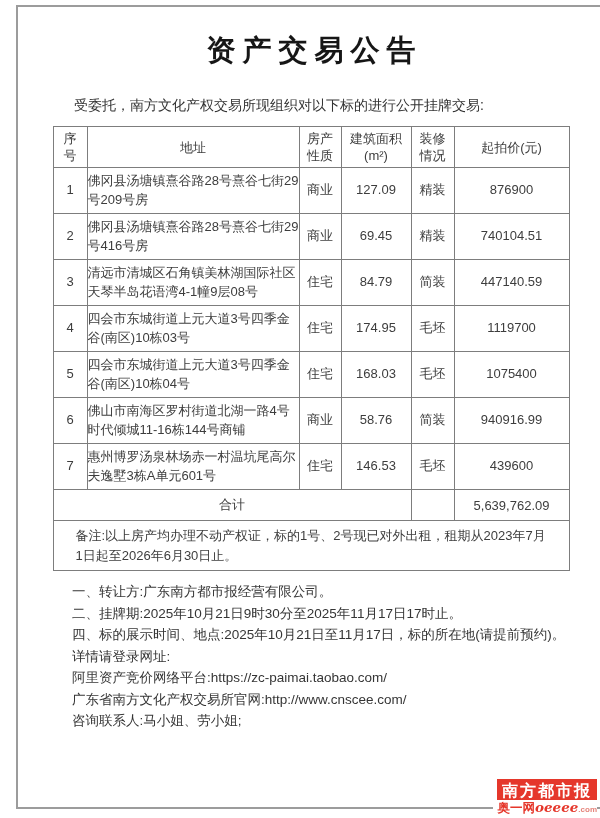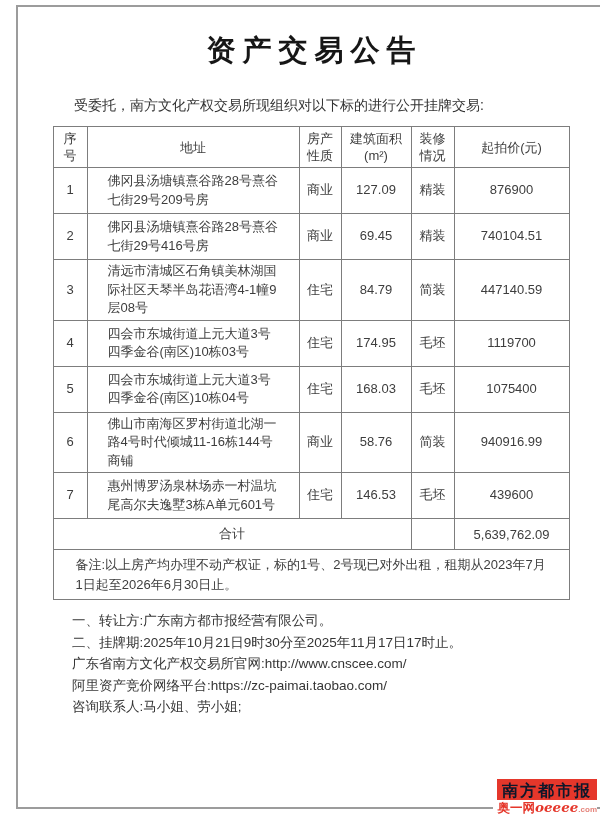--- a/index.html
+++ b/index.html
@@ -24,31 +24,31 @@
   }
   table.assets {
     width:516px; margin:0 auto; border-collapse:collapse; table-layout:fixed;
     font-size:13px; color:#3d3d3d;
   }
   table.assets th, table.assets td { border:1px solid #7d7d7d; }
   table.assets thead th {
     font-weight:normal; white-space:pre-line; line-height:17px;
     padding:3px 1px; text-align:center;
   }
-  td.addr { text-align:left; padding:2px 20px; line-height:18.5px; }
+  td.addr { text-align:left; padding:2px 0; line-height:18.5px; }
   td.c { text-align:center; padding:2px 2px; line-height:18.5px; }
   tr.data-row td { height:41px; }
   tr.total-row td { padding:6px 4px; text-align:center; }
   tr.total-row td.total-value { text-align:center; }
   tr.remark-row td { padding:5px 22px; line-height:19.5px; text-align:left; font-size:13px; }
   .notices { margin:11px 5px 0; font-size:13.5px; line-height:20.5px; color:#353535; }
   .notices p { margin:0 0 1px; text-indent:2em; }
   .brand-box {
     position:absolute; right:3px; top:779px; z-index:3;
-    background:#e5372b; color:#0f172a;
+    background:#e5372b; color:#ffffff;
     font-size:16px; font-weight:bold; letter-spacing:2px;
     padding:2px 5px 3px;
   }
   .brand-sub {
     position:absolute; right:3px; top:800px; z-index:3;
     background:#ffffff; color:#e5372b; font-size:12.5px; line-height:14px;
     padding-left:4px; font-weight:bold;
   }
   .brand-sub .en { font-family:"DejaVu Serif",serif; font-style:italic; font-size:13.5px; }
   .brand-sub .tld { font-size:8px; color:#e5837a; vertical-align:baseline; }
@@ -158,22 +158,24 @@
         </tr>
         <tr class="remark-row">
           <td colspan="6">备注:以上房产均办理不动产权证，标的1号、2号现已对外出租，租期从2023年7月1日起至2026年6月30日止。</td>
         </tr>
       </tbody>
     </table>
 
     <div class="notices">
         <p>一、转让方:广东南方都市报经营有限公司。</p>
         <p>二、挂牌期:2025年10月21日9时30分至2025年11月17日17时止。</p>
+        <p>四、标的展示时间、地点:2025年10月21日至11月17日，标的所在地(请提前预约)。</p>
+        <p>详情请登录网址:</p>
+        <p>阿里资产竞价网络平台:https://zc-paimai.taobao.com/</p>
         <p>广东省南方文化产权交易所官网:http://www.cnscee.com/</p>
-        <p>阿里资产竞价网络平台:https://zc-paimai.taobao.com/</p>
         <p>咨询联系人:马小姐、劳小姐;</p>
       </div>
 
   </div>
 </div>
 
 <div class="brand-box">
   <span>南方都市报</span>
 </div>
 <div class="brand-sub">

